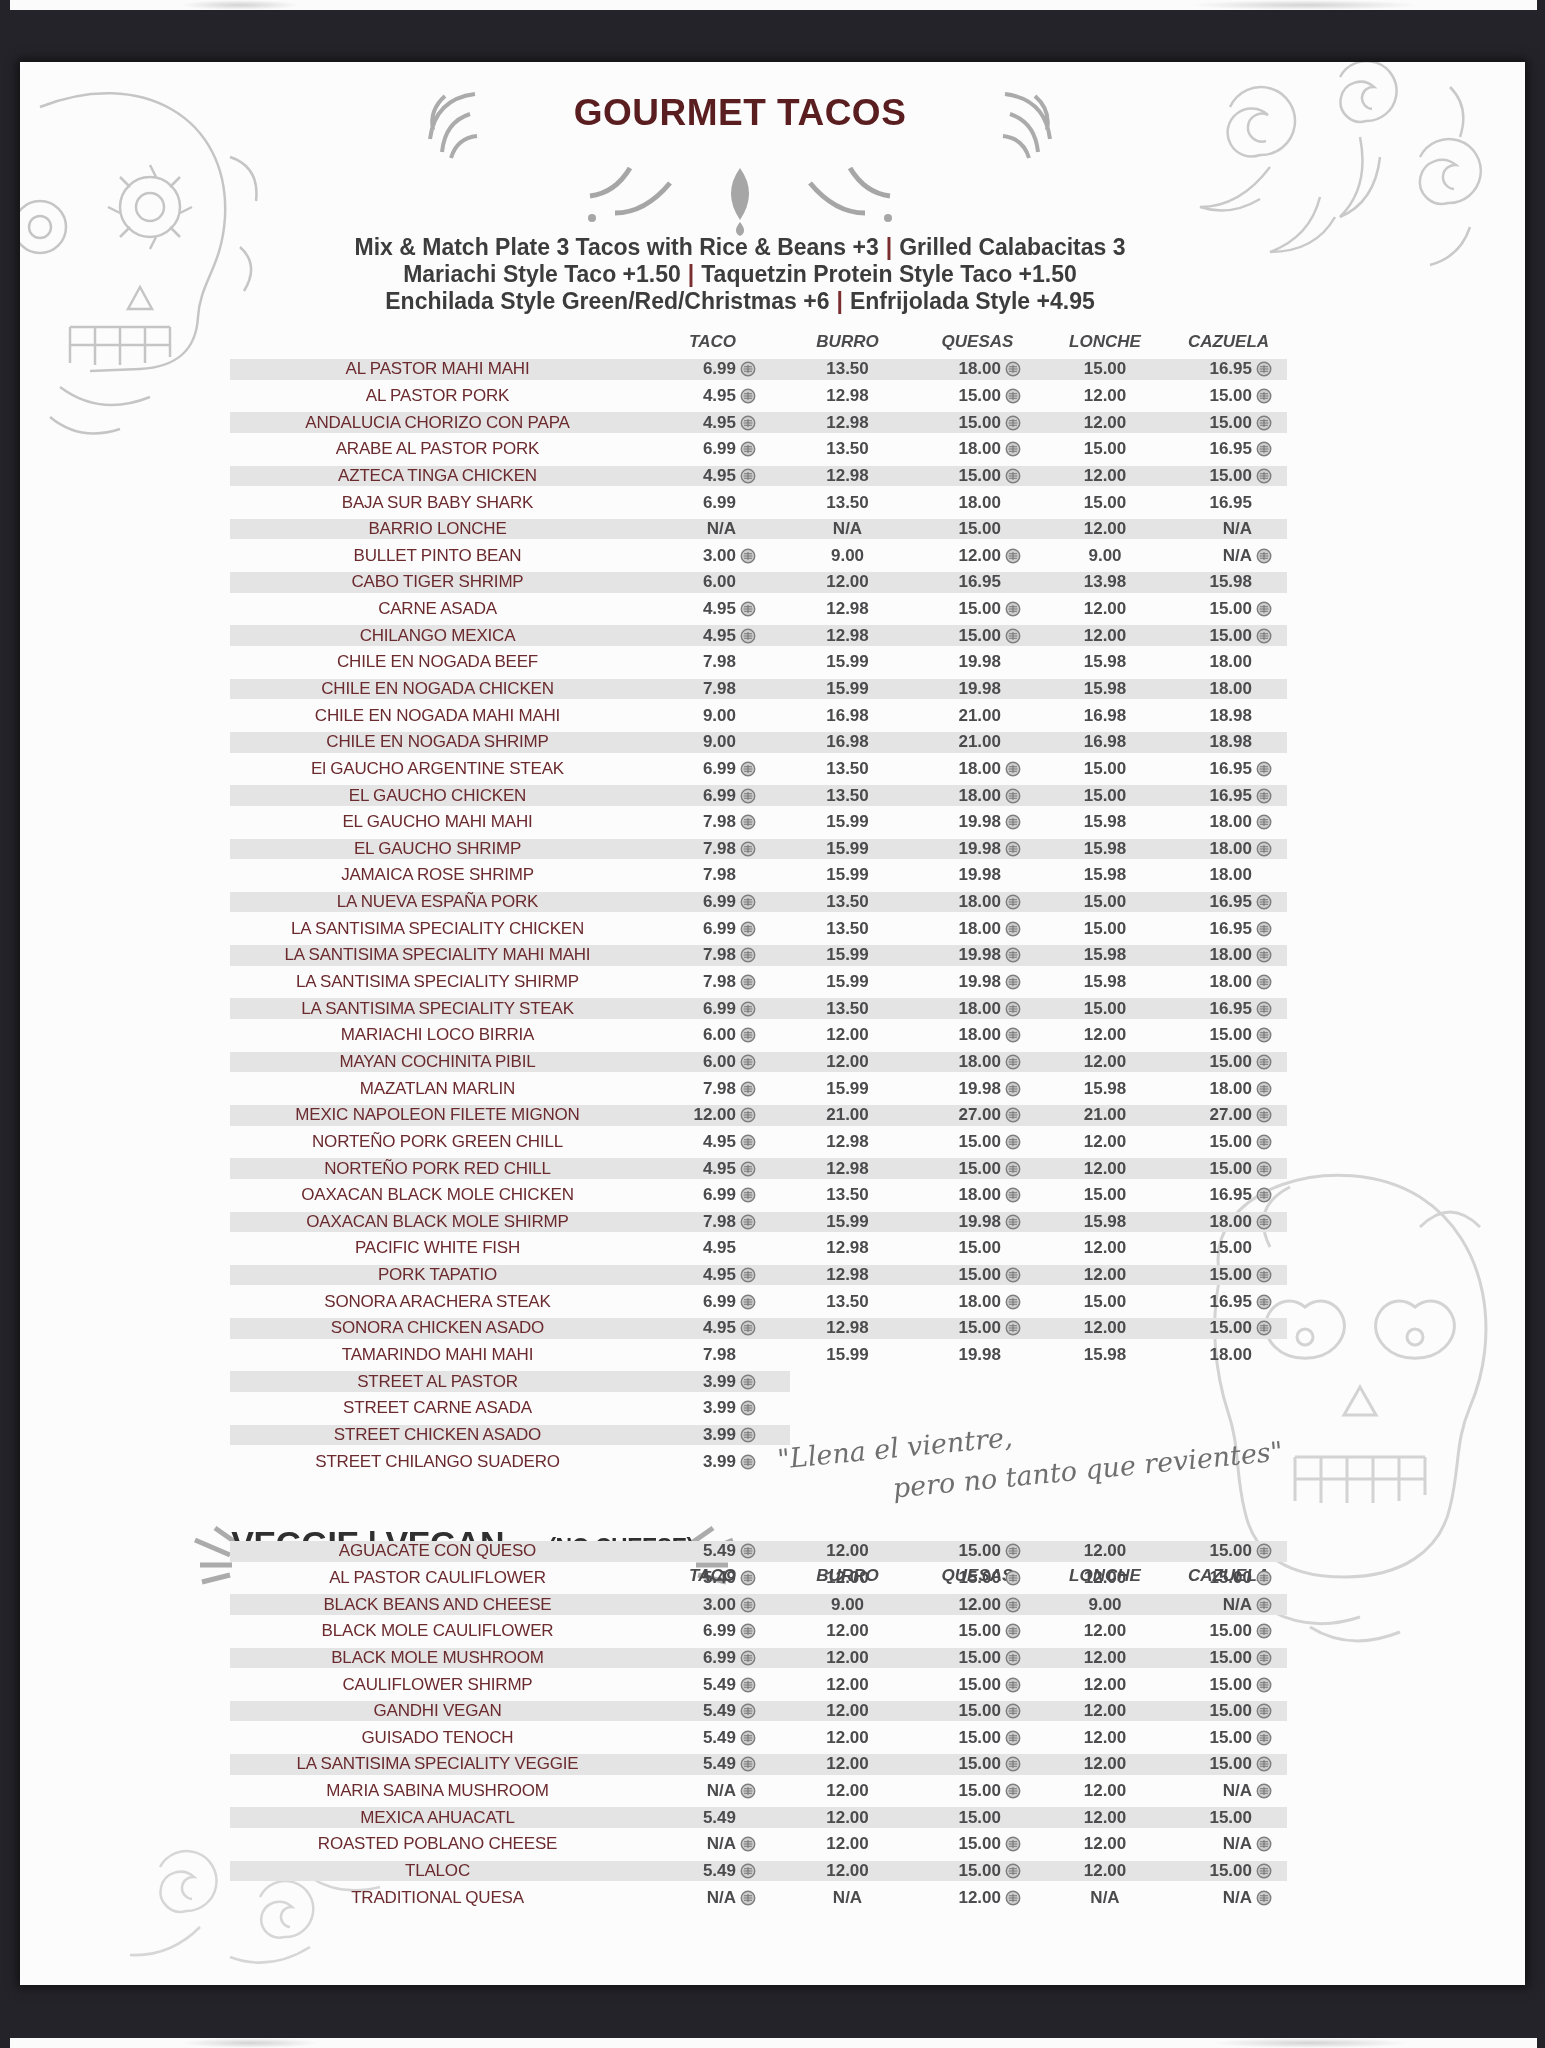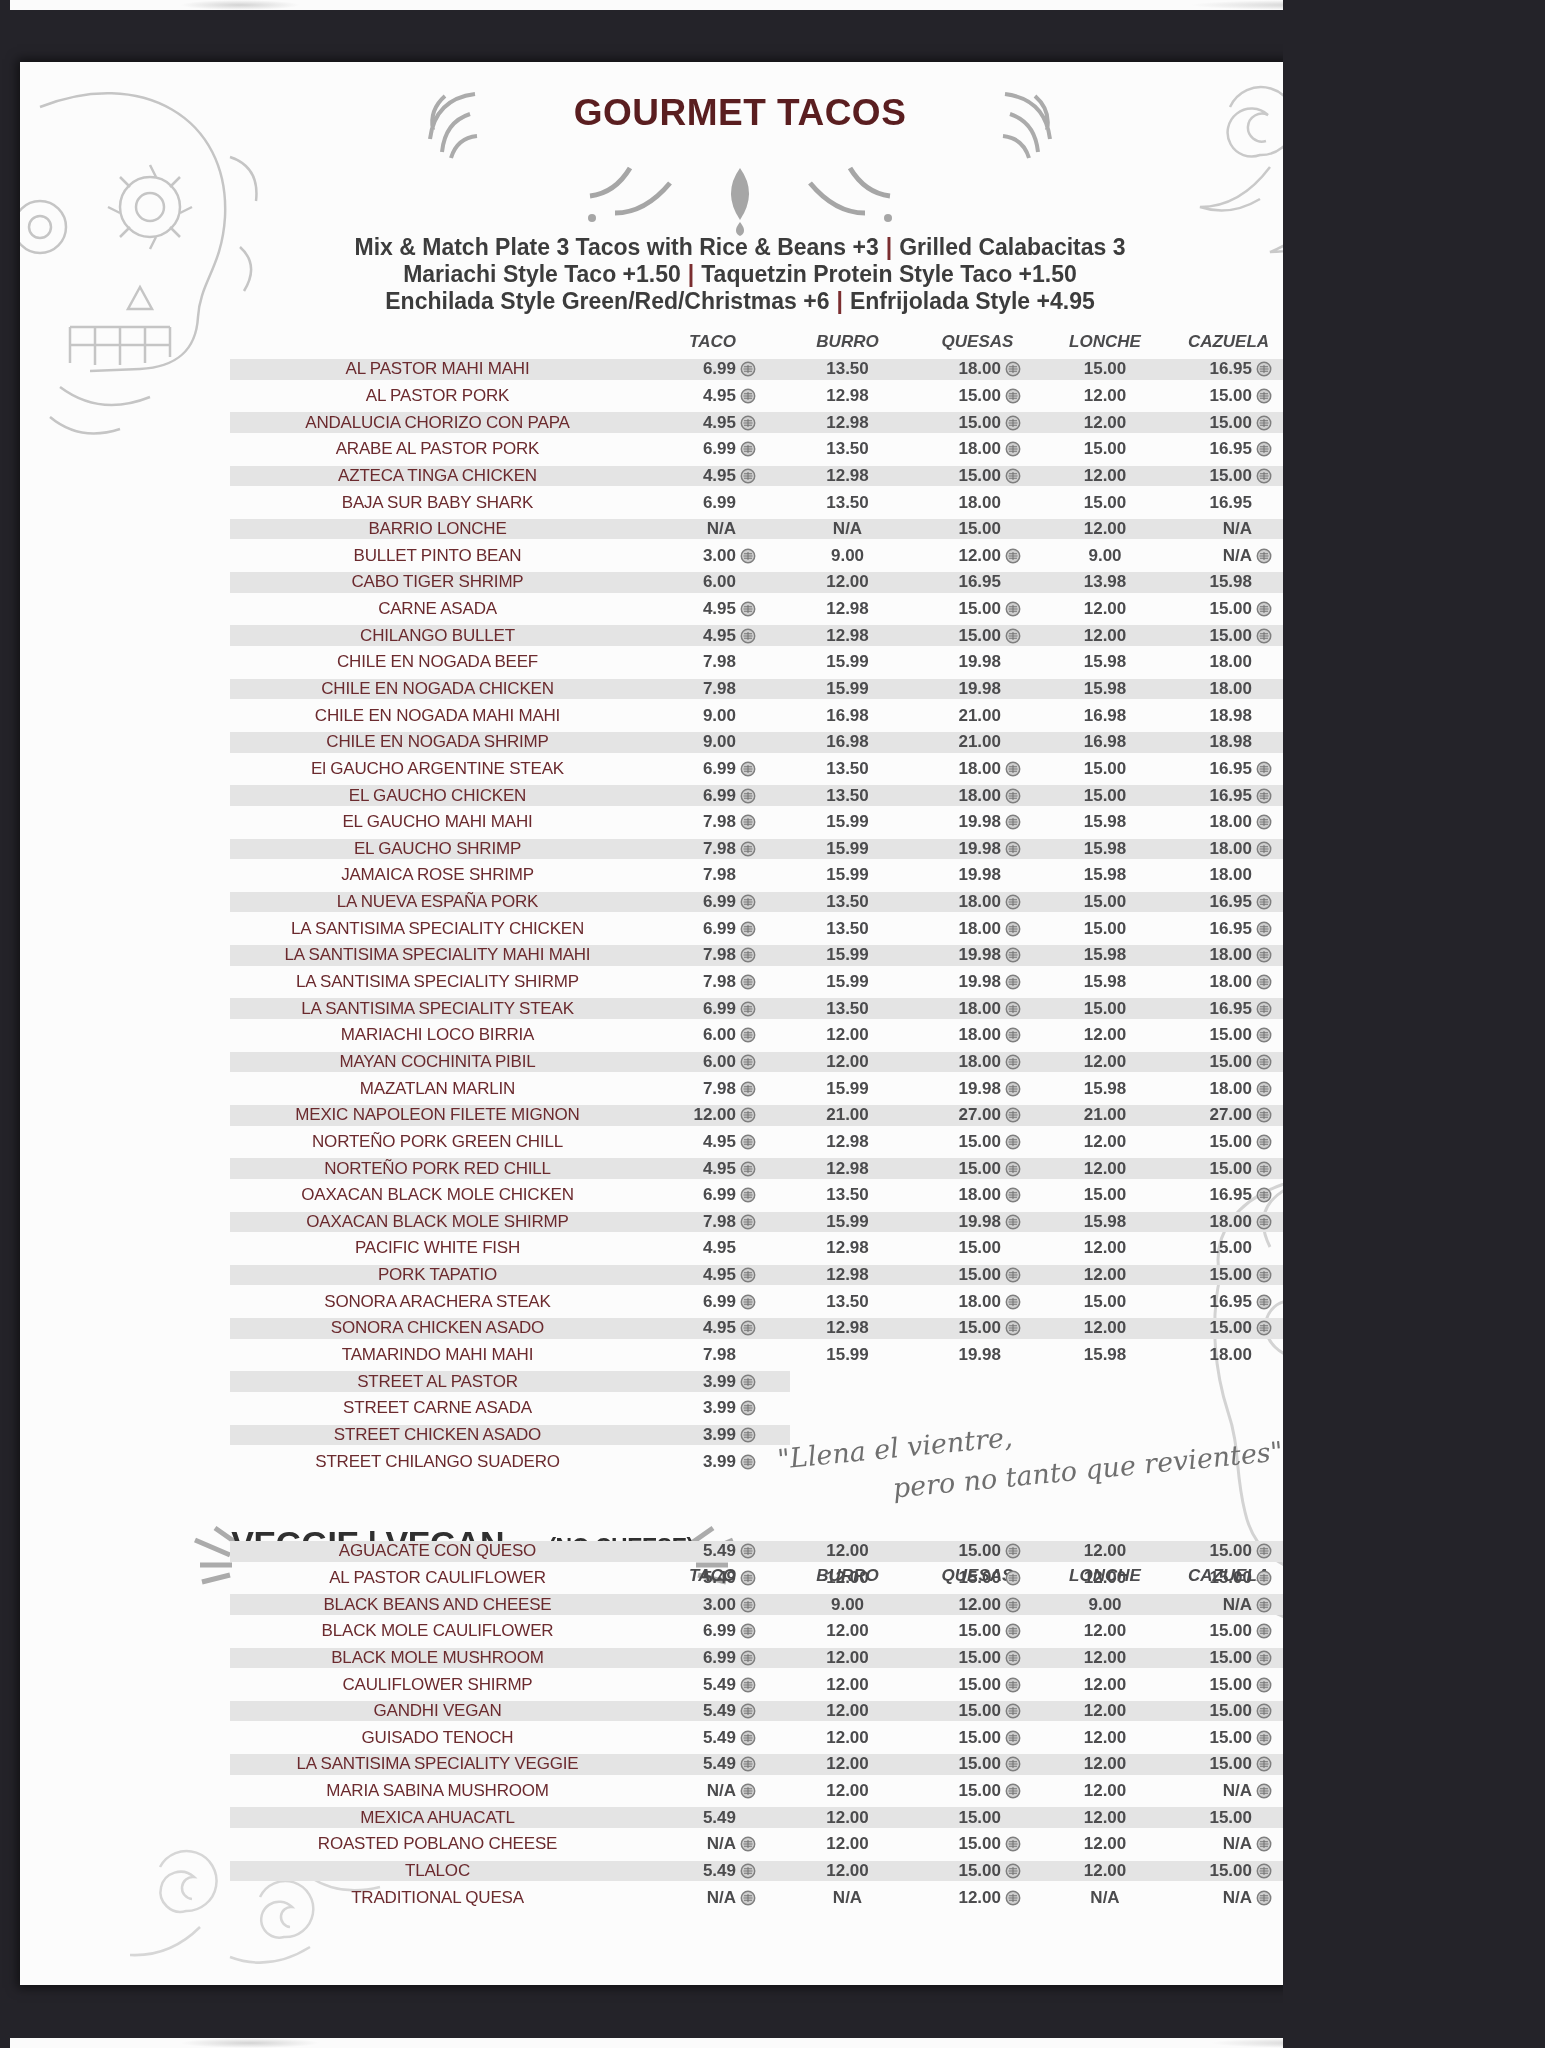--- a/index.html
+++ b/index.html
@@ -1,16 +1,16 @@
 <!DOCTYPE html>
 <html><head>
 <meta charset="utf-8">
 <style>
   html,body{margin:0;padding:0;background:#242329;}
-  #screen{position:relative;width:1283px;height:2048px;background:#242329;overflow:hidden;
+  #screen{position:relative;width:1545px;height:2048px;background:#242329;overflow:hidden;
           font-family:"Liberation Sans",sans-serif;}
   .sliver{position:absolute;left:10px;width:1527px;height:10px;background:#fbfbfb;}
   #page{position:absolute;left:20px;top:62px;width:1505px;height:1923px;background:#fcfcfc;
         overflow:hidden;box-shadow:0 0 10px 3px rgba(0,0,0,.55);}
   .centered{position:absolute;left:0;width:1440px;text-align:center;}
   #menu-title{top:30px;font-size:37px;font-weight:bold;color:#5a1e20;letter-spacing:.5px;}
   #notes{top:172px;font-size:23px;font-weight:bold;color:#3c3c3c;line-height:27px;}
   .sep{color:#7a2d2f;padding:0 7px;font-weight:bold;}
   svg.decor{position:absolute;pointer-events:none;}
   
@@ -433,21 +433,21 @@
             <span class="num">15.00</span>
             <span class="bslot">
   <svg width="16" height="16" viewBox="0 0 20 20">
     <circle cx="10" cy="10" r="8.4" fill="#cfcfcf" stroke="#7e7e7e" stroke-width="1.8"></circle>
     <path d="M5 7.2 h10 M4.4 10 h11.2 M5 12.8 h10 M10 5 v10" stroke="#6f6f6f" stroke-width="1.2" fill="none"></path>
   </svg>
 </span>
           </div>
         </div>
         <div class="trow striped">
-          <div class="tname">CHILANGO BULLET</div>
+          <div class="tname">CHILANGO MEXICA</div>
           <div class="cell c0 bcol">
             <span class="num">4.95</span>
             <span class="bslot">
   <svg width="16" height="16" viewBox="0 0 20 20">
     <circle cx="10" cy="10" r="8.4" fill="#cfcfcf" stroke="#7e7e7e" stroke-width="1.8"></circle>
     <path d="M5 7.2 h10 M4.4 10 h11.2 M5 12.8 h10 M10 5 v10" stroke="#6f6f6f" stroke-width="1.2" fill="none"></path>
   </svg>
 </span>
           </div>
           <div class="cell c1">

